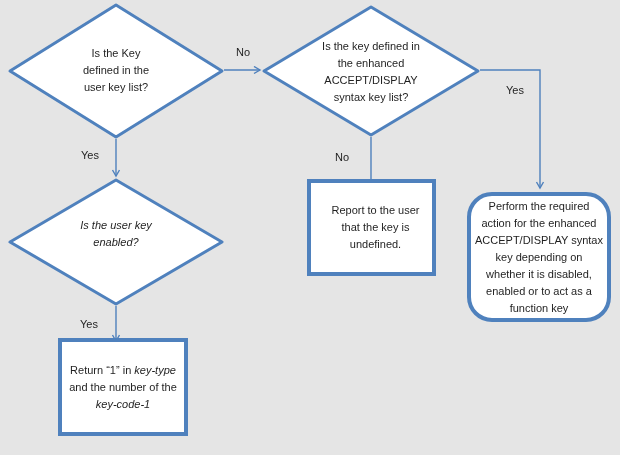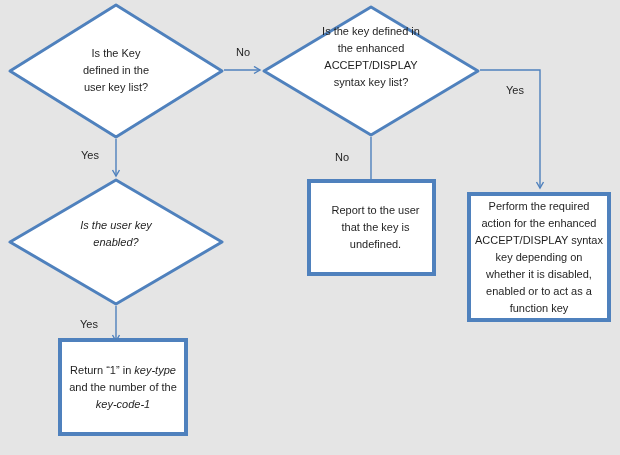--- a/index.html
+++ b/index.html
@@ -44,21 +44,21 @@
     <line x1="224" y1="70" x2="260" y2="70" stroke="#4f81bd" stroke-width="1.4" marker-end="url(#arrow)"></line>
     <line x1="116" y1="139" x2="116" y2="176" stroke="#4f81bd" stroke-width="1.4" marker-end="url(#arrow)"></line>
     <line x1="116" y1="306" x2="116" y2="341" stroke="#4f81bd" stroke-width="1.4" marker-end="url(#arrow)"></line>
     <line x1="371" y1="137" x2="371" y2="189" stroke="#4f81bd" stroke-width="1.4" marker-end="url(#arrow)"></line>
     <polyline points="480,70 540,70 540,188" fill="none" stroke="#4f81bd" stroke-width="1.4" marker-end="url(#arrow)"></polyline>
   </svg>
 
   <div class="dtext" style="left:116px;top:70px;width:112px;">Is the Key
 defined in the
 user key list?</div>
-  <div class="dtext" style="left:371px;top:57px;width:150px;">Is the key defined in
+  <div class="dtext" style="left:371px;top:72px;width:150px;">Is the key defined in
 the enhanced
 ACCEPT/DISPLAY
 syntax key list?</div>
   <div class="dtext" style="left:116px;top:234px;width:120px;font-style:italic;">Is the user key
 enabled?</div>
 
   <div class="elabel" style="left:243px;top:52px;">No</div>
   <div class="elabel" style="left:90px;top:155px;">Yes</div>
   <div class="elabel" style="left:342px;top:157px;">No</div>
   <div class="elabel" style="left:515px;top:90px;">Yes</div>
@@ -67,21 +67,21 @@
   <div class="pbox" style="left:58px;top:338px;width:130px;height:98px;">
     <div class="inner wrap"><span>Return “1” in </span><em>key-type</em><span> and the number of the </span><em>key-code-1</em></div>
   </div>
 
   <div class="pbox" style="left:307px;top:179px;width:129px;height:97px;padding-left:8px;">
     <div class="inner">Report to the user
 that the key is
 undefined.</div>
   </div>
 
-  <div class="pbox" style="left:467px;top:192px;width:144px;height:130px;">
+  <div class="pbox" style="left:467px;top:192px;width:144px;height:130px;border-radius:25px;">
     <div class="inner">Perform the required
 action for the enhanced
 ACCEPT/DISPLAY syntax
 key depending on
 whether it is disabled,
 enabled or to act as a
 function key</div>
   </div>
 
 </div>

